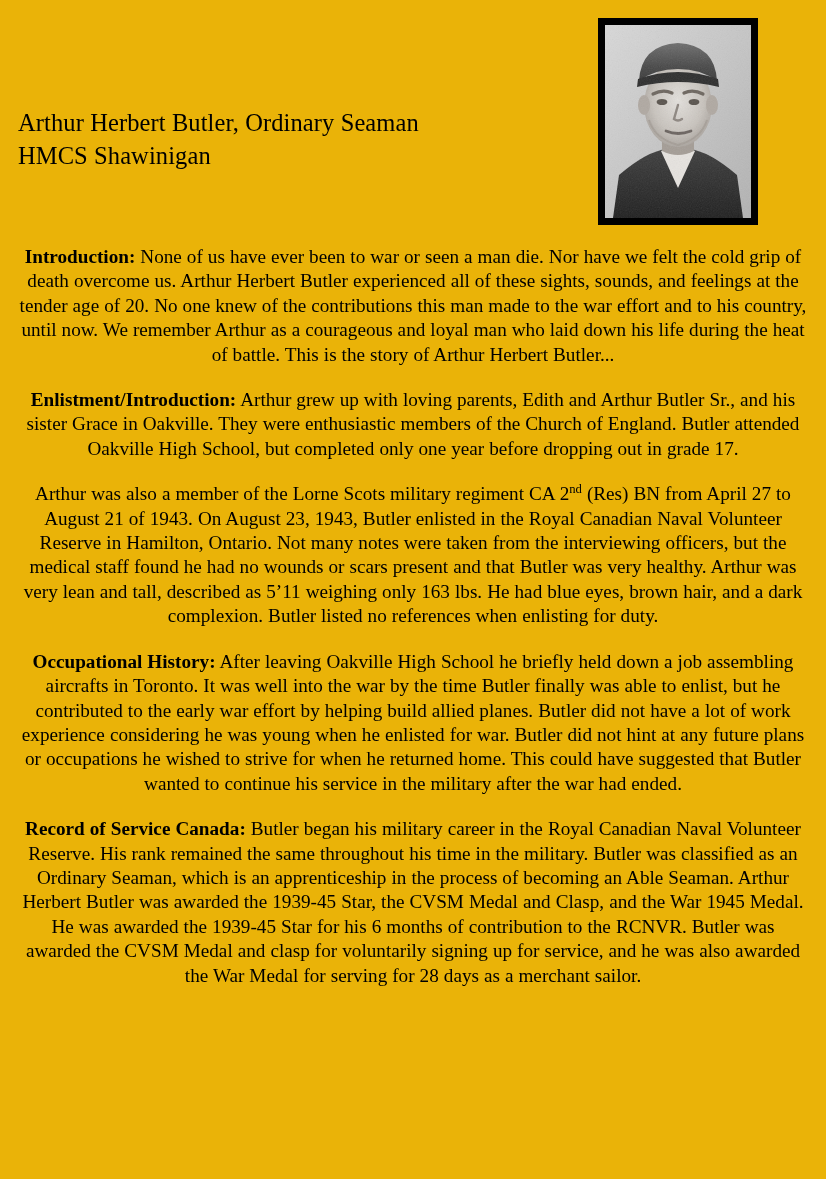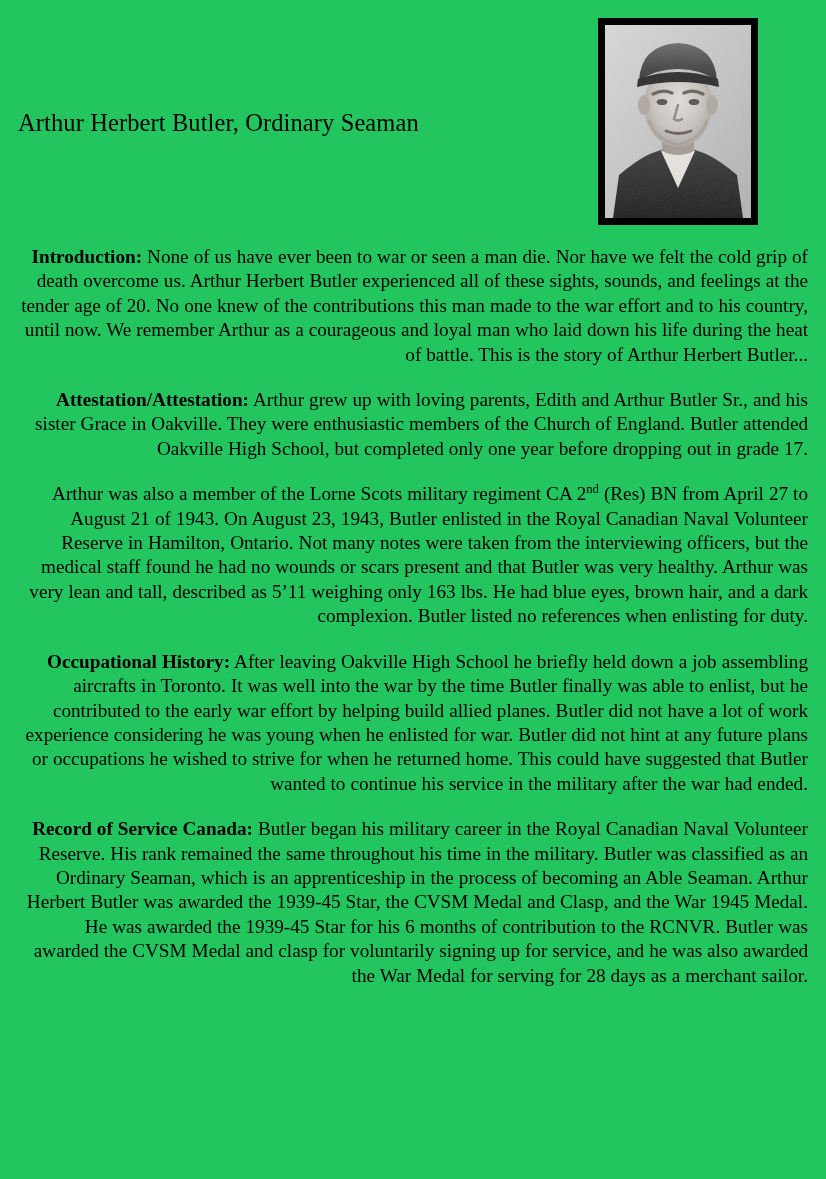--- a/index.html
+++ b/index.html
@@ -5,21 +5,21 @@
 <style>
   html, body {
     margin: 0;
     padding: 0;
     background: #ffffff;
   }
   .page {
     position: relative;
     width: 826px;
     height: 1179px;
-    background: #22c55e;
+    background: #eab308;
     overflow: hidden;
     font-family: "Liberation Serif", "DejaVu Serif", serif;
     color: #000000;
   }
 
   
   .photo-frame {
     position: absolute;
     left: 598px;
     top: 18px;
@@ -57,21 +57,21 @@
   
   .body-block {
     position: absolute;
     left: 18px;
     top: 245px;
     width: 790px;
   }
   .para {
     font-size: 19.2px;
     line-height: 24.4px;
-    text-align: right;
+    text-align: center;
     margin: 0 0 21px 0;
     word-spacing: 0.2px;
   }
   .para:last-child { margin-bottom: 10px; }
   .lead {
     font-weight: bold;
   }
   sup {
     font-size: 0.66em;
     vertical-align: super;
@@ -144,27 +144,28 @@
 
         <path d="M44 95 Q50 114 73 120 Q96 114 102 95" stroke="#9a938c" stroke-width="2" fill="none" opacity="0.55"></path>
 
         <rect x="0" y="0" width="146" height="193" filter="url(#grain)" fill="#888888" opacity="0.55"></rect>
       </svg>
     </div>
   </div>
 
   <div class="title-block">
     <div class="title-line">Arthur Herbert Butler, Ordinary Seaman</div>
+    <div class="title-line">HMCS Shawinigan</div>
   </div>
 
   <div class="body-block">
 
     <p class="para"><span class="lead">Introduction:</span><span> None of us have ever been to war or seen a man die. Nor have we felt the cold grip of death overcome us. Arthur Herbert Butler experienced all of these sights, sounds, and feelings at the tender age of 20. No one knew of the contributions this man made to the war effort and to his country, until now. We remember Arthur as a courageous and loyal man who laid down his life during the heat of battle. This is the story of Arthur Herbert Butler...</span></p>
 
-    <p class="para"><span class="lead">Attestation/Attestation:</span><span> Arthur grew up with loving parents, Edith and Arthur Butler Sr., and his sister Grace in Oakville. They were enthusiastic members of the Church of England. Butler attended Oakville High School, but completed only one year before dropping out in grade 17.</span></p>
+    <p class="para"><span class="lead">Enlistment/Introduction:</span><span> Arthur grew up with loving parents, Edith and Arthur Butler Sr., and his sister Grace in Oakville. They were enthusiastic members of the Church of England. Butler attended Oakville High School, but completed only one year before dropping out in grade 17.</span></p>
 
     <p class="para"><span>Arthur was also a member of the Lorne Scots military regiment CA 2</span><sup>nd</sup><span> (Res) BN from April 27 to August 21 of 1943. On August 23, 1943, Butler enlisted in the Royal Canadian Naval Volunteer Reserve in Hamilton, Ontario. Not many notes were taken from the interviewing officers, but the medical staff found he had no wounds or scars present and that Butler was very healthy. Arthur was very lean and tall, described as 5’11 weighing only 163 lbs. He had blue eyes, brown hair, and a dark complexion. Butler listed no references when enlisting for duty.</span></p>
 
     <p class="para"><span class="lead">Occupational History:</span><span> After leaving Oakville High School he briefly held down a job assembling aircrafts in Toronto. It was well into the war by the time Butler finally was able to enlist, but he contributed to the early war effort by helping build allied planes. Butler did not have a lot of work experience considering he was young when he enlisted for war. Butler did not hint at any future plans or occupations he wished to strive for when he returned home. This could have suggested that Butler wanted to continue his service in the military after the war had ended.</span></p>
 
     <p class="para"><span class="lead">Record of Service Canada:</span><span> Butler began his military career in the Royal Canadian Naval Volunteer Reserve. His rank remained the same throughout his time in the military. Butler was classified as an Ordinary Seaman, which is an apprenticeship in the process of becoming an Able Seaman. Arthur Herbert Butler was awarded the 1939-45 Star, the CVSM Medal and Clasp, and the War 1945 Medal. He was awarded the 1939-45 Star for his 6 months of contribution to the RCNVR. Butler was awarded the CVSM Medal and clasp for voluntarily signing up for service, and he was also awarded the War Medal for serving for 28 days as a merchant sailor.</span></p>
 
   </div>
 
 </div>

